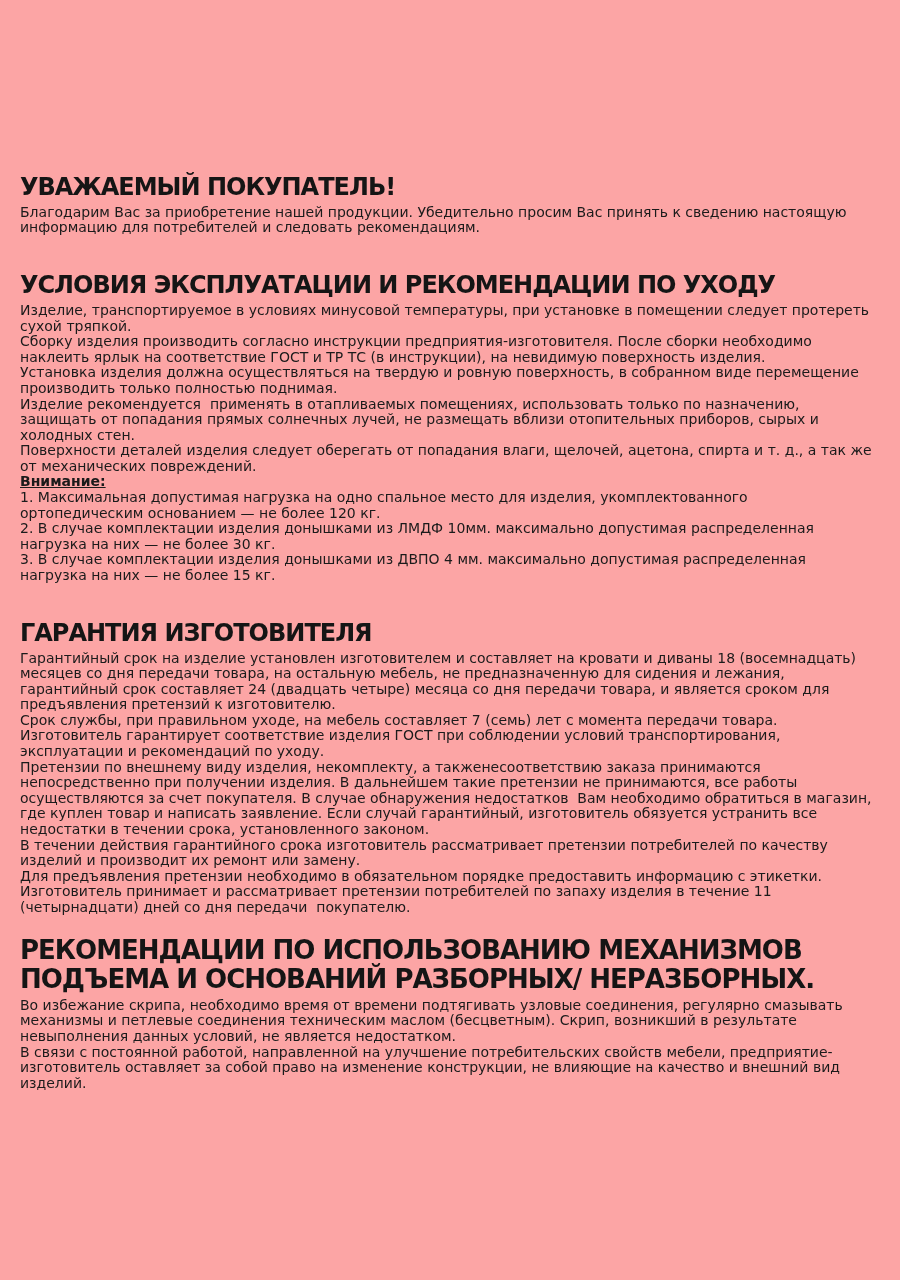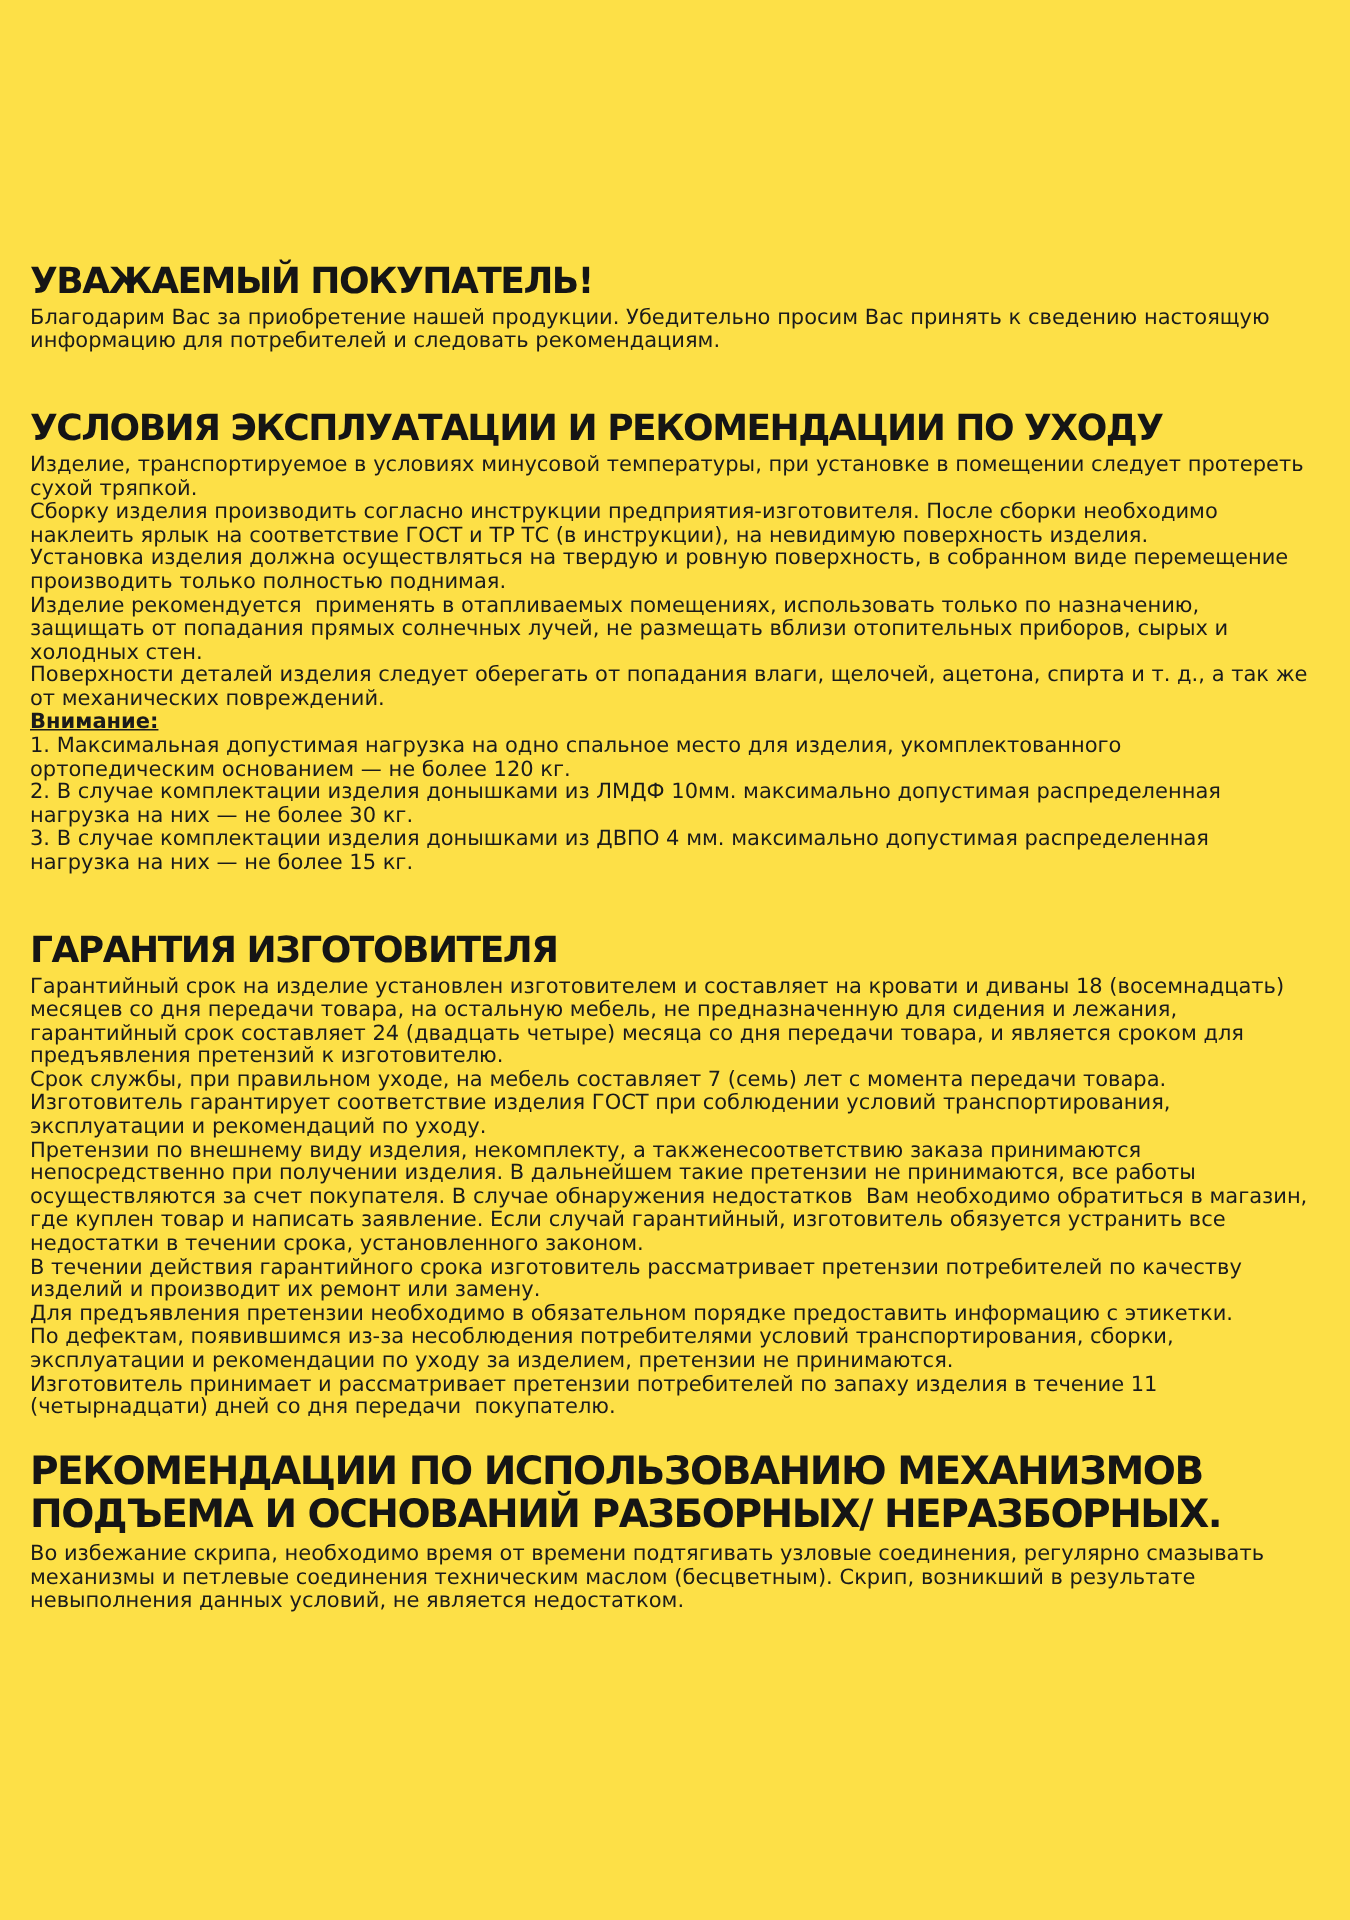--- a/index.html
+++ b/index.html
@@ -12,21 +12,21 @@
     height: 1280px;
     font-family: "DejaVu Sans", "Liberation Sans", sans-serif;
     color: #1b1b1b;
     overflow: hidden;
   }
   main.doc {
     box-sizing: border-box;
     width: 900px;
     height: 1280px;
     padding: 174px 26px 0 20px;
-    background: #fde047;
+    background: #fca5a5;
   }
   section { margin: 0; }
   .h-sec {
     font-size: 24px;
     font-weight: 600;
     letter-spacing: -1px;
     line-height: 1.12;
     margin: 0 0 4px 0;
     color: #151515;
   }
@@ -73,22 +73,22 @@
   </section>
 
   <section id="section-warranty">
     <h1 class="h-sec">ГАРАНТИЯ ИЗГОТОВИТЕЛЯ</h1>
     <p class="para">Гарантийный срок на изделие установлен изготовителем и составляет на кровати и диваны 18 (восемнадцать) месяцев со дня передачи товара, на остальную мебель, не предназначенную для сидения и лежания, гарантийный срок составляет 24 (двадцать четыре) месяца со дня передачи товара, и является сроком для предъявления претензий к изготовителю.</p>
     <p class="para">Срок службы, при правильном уходе, на мебель составляет 7 (семь) лет с момента передачи товара.</p>
     <p class="para">Изготовитель гарантирует соответствие изделия ГОСТ при соблюдении условий транспортирования, эксплуатации и рекомендаций по уходу.</p>
     <p class="para">Претензии по внешнему виду изделия, некомплекту, а такженесоответствию заказа принимаются непосредственно при получении изделия. В дальнейшем такие претензии не принимаются, все работы осуществляются за счет покупателя. В случае обнаружения недостатков  Вам необходимо обратиться в магазин, где куплен товар и написать заявление. Если случай гарантийный, изготовитель обязуется устранить все недостатки в течении срока, установленного законом.</p>
     <p class="para">В течении действия гарантийного срока изготовитель рассматривает претензии потребителей по качеству изделий и производит их ремонт или замену.</p>
     <p class="para">Для предъявления претензии необходимо в обязательном порядке предоставить информацию с этикетки.</p>
-    <p class="para">По дефектам, появившимся из-за несоблюдения потребителями условий транспортирования, сборки, эксплуатации и рекомендации по уходу за изделием, претензии не принимаются.</p>
     <p class="para">Изготовитель принимает и рассматривает претензии потребителей по запаху изделия в течение 11 (четырнадцати) дней со дня передачи  покупателю.</p>
   </section>
 
   <section id="section-mechanisms">
     <h1 class="h-sec">РЕКОМЕНДАЦИИ ПО ИСПОЛЬЗОВАНИЮ МЕХАНИЗМОВ ПОДЪЕМА И ОСНОВАНИЙ РАЗБОРНЫХ/ НЕРАЗБОРНЫХ.</h1>
     <p class="para">Во избежание скрипа, необходимо время от времени подтягивать узловые соединения, регулярно смазывать механизмы и петлевые соединения техническим маслом (бесцветным). Скрип, возникший в результате невыполнения данных условий, не является недостатком.</p>
+    <p class="para">В связи с постоянной работой, направленной на улучшение потребительских свойств мебели, предприятие-изготовитель оставляет за собой право на изменение конструкции, не влияющие на качество и внешний вид изделий.</p>
   </section>
 
 </main>
 
 </body></html>

